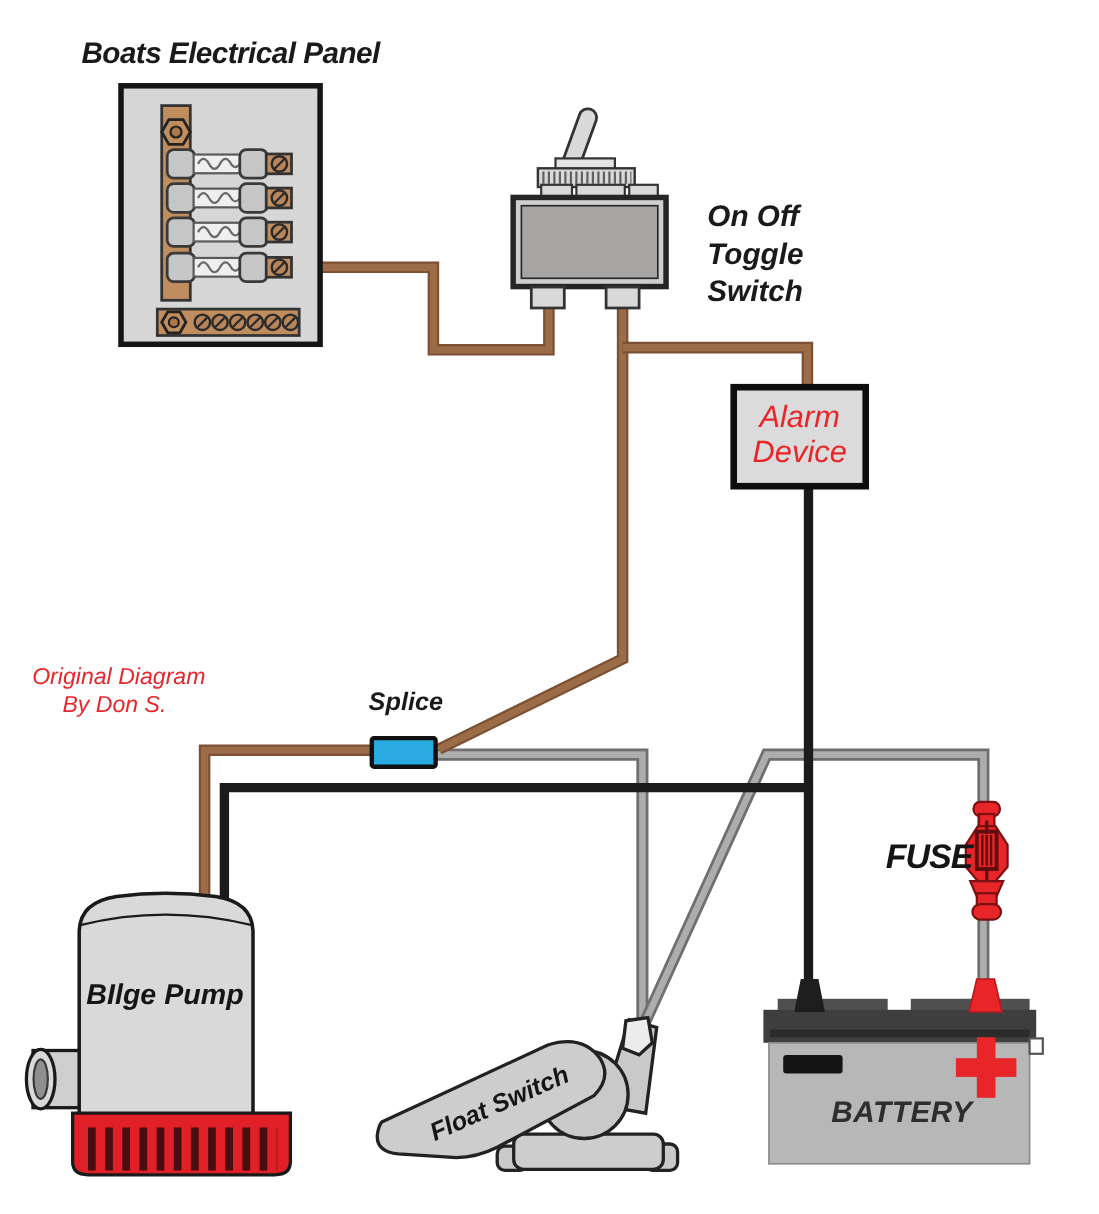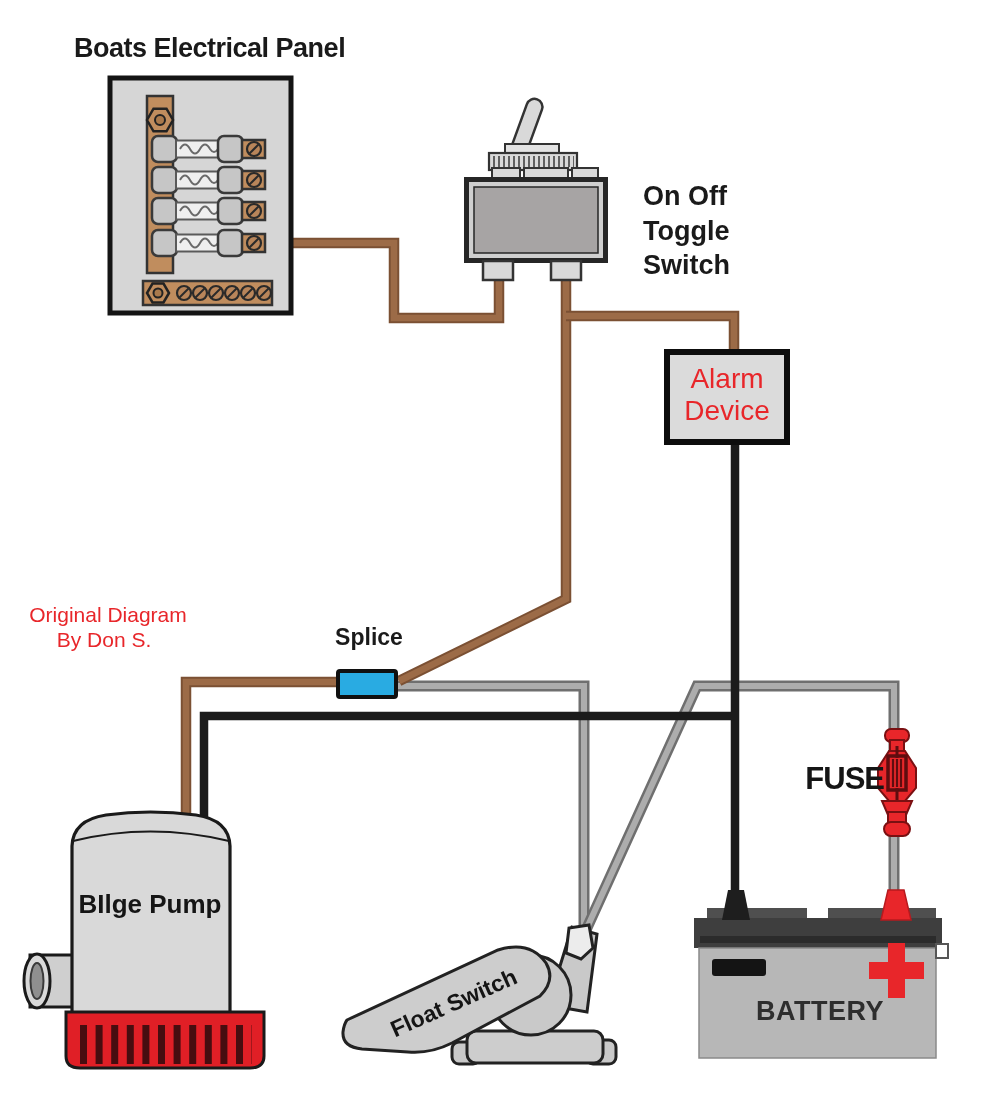--- a/index.html
+++ b/index.html
@@ -1,17 +1,17 @@
 <!DOCTYPE html>
 <html><head>
 <meta charset="utf-8">
 <style>
   html,body{margin:0;padding:0;background:#ffffff;}
   #stage{position:relative;width:999px;height:1104px;background:#ffffff;overflow:hidden;
-         font-family:"Liberation Sans", sans-serif;}
+         font-family:"Liberation Sans", sans-serif;font-style:italic;}
   svg{position:absolute;left:0;top:0;}
   text{font-family:"Liberation Sans", sans-serif;}
 </style>
 </head>
 <body>
 
 <div id="stage">
 <svg width="999" height="1104" viewBox="0 0 999 1104">
 
   <g>

